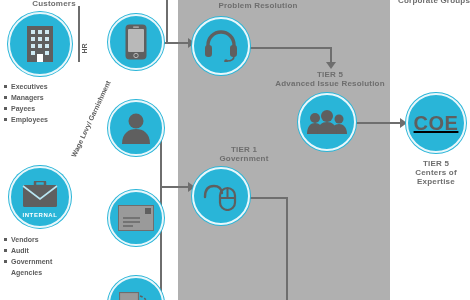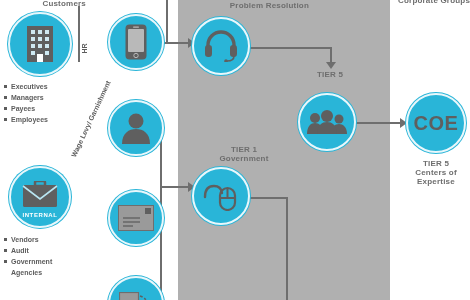--- a/index.html
+++ b/index.html
@@ -16,21 +16,21 @@
     background:#b0b0b0;
   }
 
   
   .circ{
     position:absolute;border-radius:50%;
     background:#29b5d8;border:2px solid #e9f7fb;
     box-sizing:border-box;
     display:flex;align-items:center;justify-content:center;
   }
-  .circ.ring-out{box-shadow:0 0 0 1px #29b5d8;}
+  .circ.ring-out{box-shadow:0 0 0 1px #29b5d8;text-decoration:underline;}
 
   .icon-svg{display:block;}
 
   
   .lbl{
     position:absolute;color:#6e6e6e;font-weight:bold;
     letter-spacing:.2px;line-height:1.15;text-align:center;
     white-space:nowrap;
   }
   .lbl-head{font-size:8px;}
@@ -94,21 +94,21 @@
   <div class="ln ln-h" style="left:248px;top:47px;width:84px;"></div>
   <div class="ln ln-v" style="left:330px;top:47px;height:16px;"></div>
   <div class="arw arw-d" style="left:326px;top:62px;"></div>
 
   <div class="ln ln-h" style="left:354px;top:122px;width:50px;"></div>
   <div class="arw arw-r" style="left:400px;top:118px;"></div>
 
   <div class="ln ln-h" style="left:248px;top:197px;width:40px;"></div>
   <div class="ln ln-v" style="left:286px;top:197px;height:103px;"></div>
 
-  <div class="lbl lbl-head" style="left:10px;top:-1px;width:76px;text-align:right;">Customers</div>
+  <div class="lbl lbl-head" style="left:16px;top:-1px;width:76px;">Customers</div>
 
   <div class="circ ring-out" style="left:8px;top:12px;width:64px;height:64px;">
     <svg class="icon-svg" width="30" height="38" viewBox="0 0 30 38">
       <rect x="2" y="1" width="26" height="36" fill="#5f5f5f"></rect>
       <g fill="#cfe9f2">
         <rect x="6" y="5" width="4" height="4"></rect>
           <rect x="13" y="5" width="4" height="4"></rect>
           <rect x="20" y="5" width="4" height="4"></rect>
         <rect x="6" y="12" width="4" height="4"></rect>
           <rect x="13" y="12" width="4" height="4"></rect>
@@ -178,34 +178,35 @@
     </svg>
   </div>
 
   <div class="circ ring-out" style="left:108px;top:276px;width:56px;height:56px;">
     <svg class="icon-svg" width="34" height="26" viewBox="0 0 34 26" style="margin-top:2px;">
       <rect x="0.5" y="0.5" width="19" height="15" fill="#9a9a9a" stroke="#6e6e6e" stroke-width="1.2"></rect>
       <path d="M21 4 q7 2 7 8" fill="none" stroke="#5f5f5f" stroke-width="1.5" stroke-dasharray="2.5 2"></path>
     </svg>
   </div>
 
-  <div class="lbl lbl-head" style="left:169px;top:1px;width:140px;text-align:right;">Problem Resolution</div>
+  <div class="lbl lbl-head" style="left:188px;top:1px;width:140px;text-align:center;">Problem Resolution</div>
 
   <div class="circ ring-out" style="left:192px;top:17px;width:58px;height:58px;">
     <svg class="icon-svg" width="34" height="32" viewBox="0 0 34 32">
       <path d="M4 20 V15 a13 13 0 0 1 26 0 V20" fill="none" stroke="#5f5f5f" stroke-width="3.4" stroke-linecap="round"></path>
       <rect x="1" y="15" width="7" height="12" rx="3.2" fill="#5f5f5f"></rect>
       <rect x="26" y="15" width="7" height="12" rx="3.2" fill="#5f5f5f"></rect>
       <path d="M30 26 q0 5 -7 5" fill="none" stroke="#5f5f5f" stroke-width="1.6"></path>
       <circle cx="22" cy="31" r="1.8" fill="#5f5f5f"></circle>
     </svg>
   </div>
 
   <div class="lbl lbl-tier" style="left:266px;top:70px;width:128px;">
     <span>TIER 5</span><br>
+    <span>Advanced Issue Resolution</span>
   </div>
 
   <div class="circ ring-out" style="left:298px;top:93px;width:58px;height:58px;">
     <svg class="icon-svg" width="40" height="24" viewBox="0 0 40 24">
       <circle cx="8" cy="8" r="5" fill="#5f5f5f"></circle>
       <path d="M0 24 C0 16 4 13 8 13 C12 13 16 16 16 24 Z" fill="#5f5f5f"></path>
       <circle cx="32" cy="9" r="4.5" fill="#5f5f5f"></circle>
       <path d="M24 24 C24 17 28 14 32 14 C36 14 40 17 40 24 Z" fill="#5f5f5f"></path>
       <circle cx="20" cy="6" r="6" fill="#5f5f5f"></circle>
       <path d="M10 24 C10 15 15 12 20 12 C25 12 30 15 30 24 Z" fill="#5f5f5f"></path>

